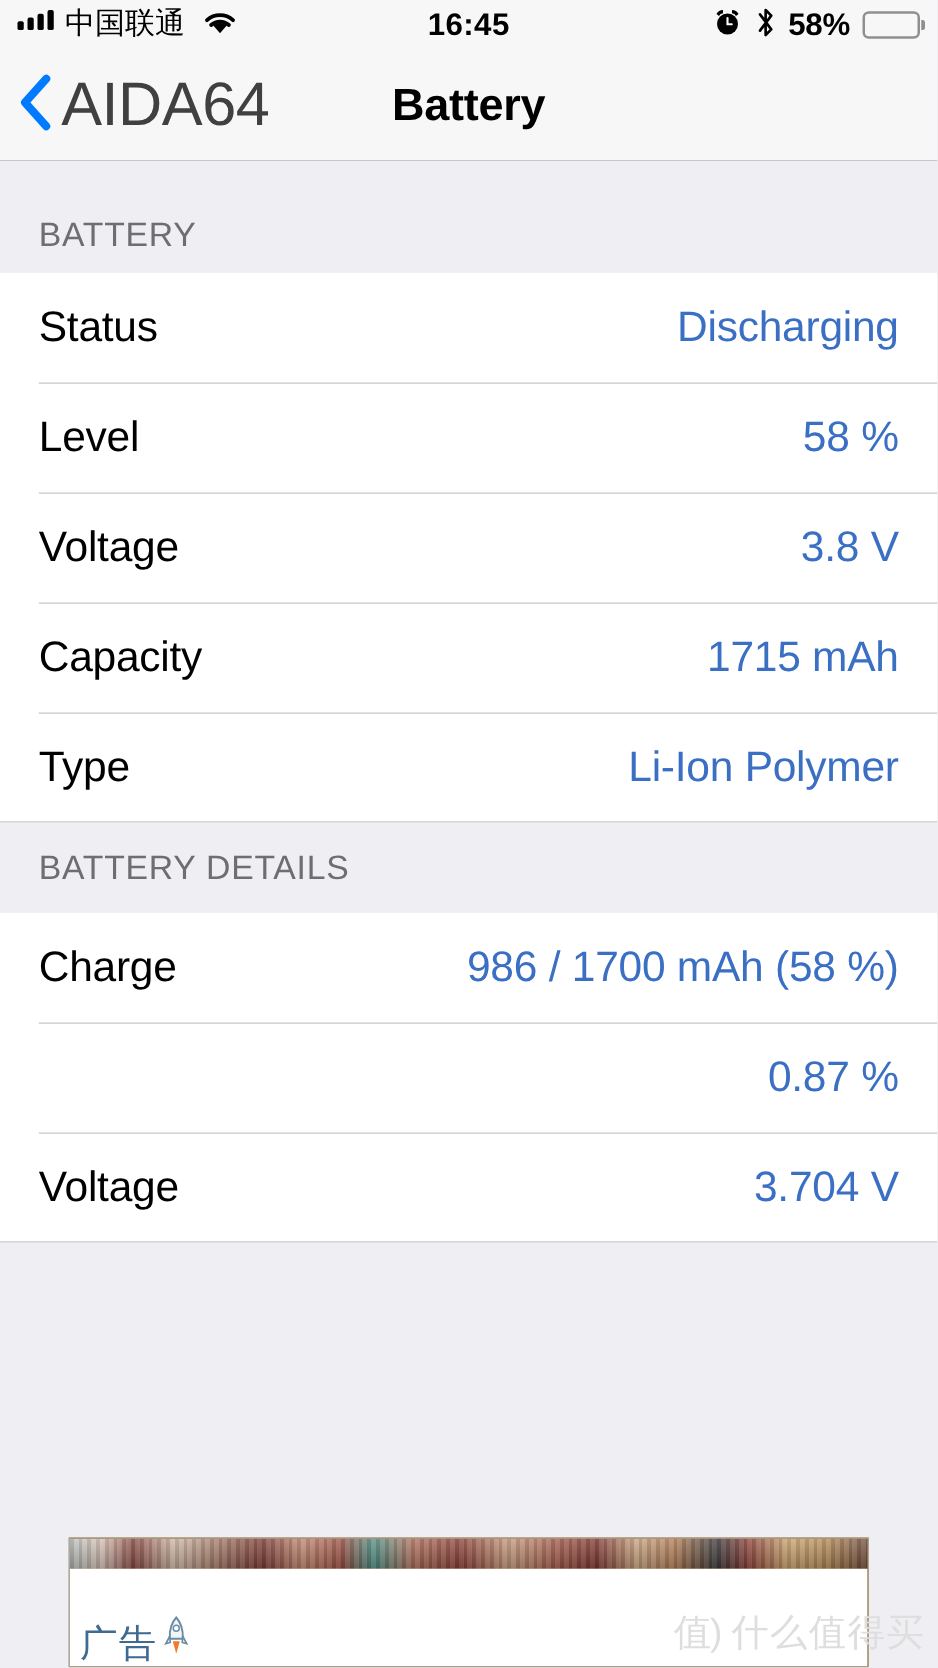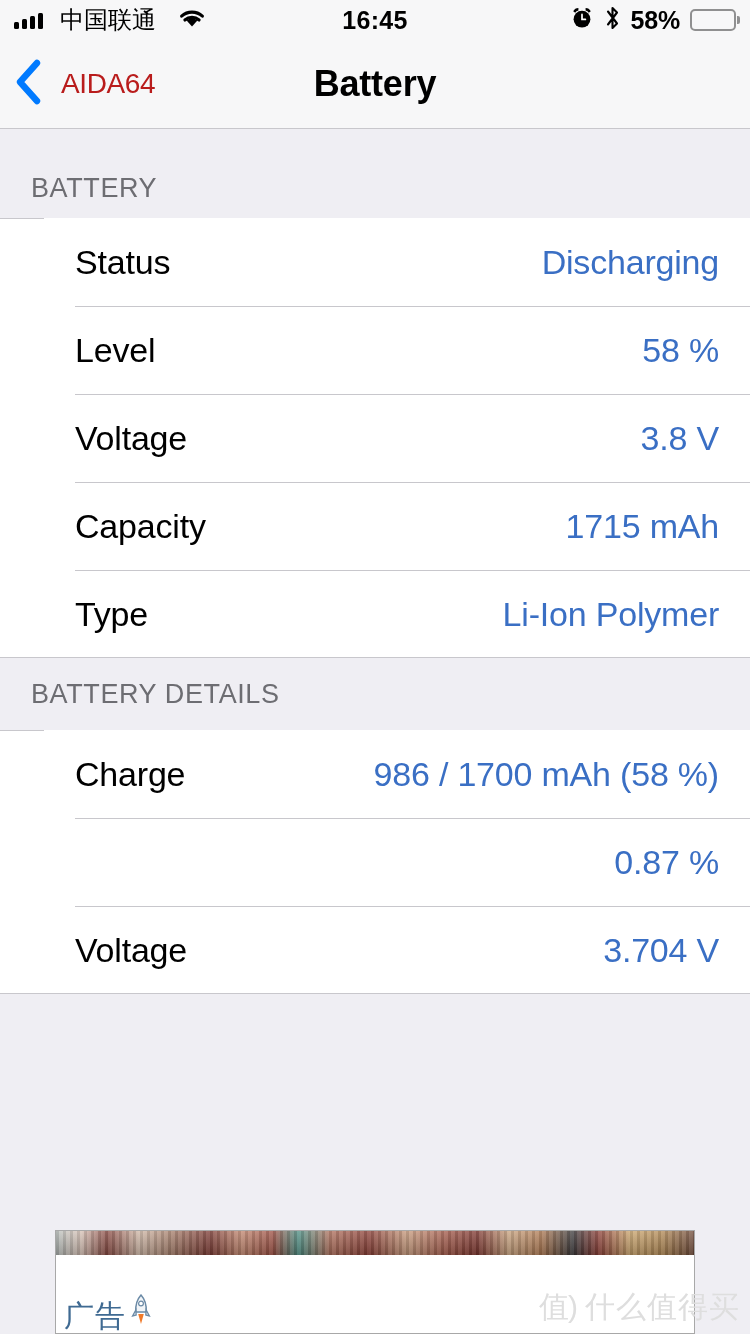--- a/index.html
+++ b/index.html
@@ -31,22 +31,21 @@
     flex: 0 0 40px;
     background: #f7f7f8;
     display: flex;
     align-items: center;
     position: relative;
     padding: 0 14px;
     color: #000;
   }
   .status-left {
     display: flex;
-    align-items: center;
-    gap: 17px;
+    gap: 9px;
   }
   .signal-bars {
     display: flex;
     align-items: flex-end;
     gap: 3px;
     height: 17px;
   }
   .signal-bars i {
     display: block;
     width: 5px;
@@ -124,25 +123,24 @@
   .nav-back {
     display: flex;
     align-items: center;
     gap: 7px;
     padding-left: 14px;
     cursor: pointer;
     position: relative;
     z-index: 2;
   }
   .nav-back-label {
-    font-size: 28px;
-    color: #b91c1c;
+    font-size: 49px;
+    color: #404040;
     letter-spacing: -0.4px;
     line-height: 1;
-    margin-left: 12px;
   }
   .nav-title {
     position: absolute;
     left: 0; right: 0;
     text-align: center;
     font-size: 36px;
     font-weight: 600;
     color: #000;
     letter-spacing: -0.2px;
     pointer-events: none;
@@ -207,21 +205,20 @@
   }
   .table-group-top::before {
     content: "";
     position: absolute;
     left: 0; right: 0; top: 0;
     height: 1px;
     background: #c8c7cc;
   }
   .table-group-bottom {
     position: relative;
-    padding-left: 44px;
   }
   .table-group-bottom::after {
     content: "";
     position: absolute;
     left: 0; right: 0; bottom: 0;
     height: 1px;
     background: #c8c7cc;
   }
 
   .filler {

